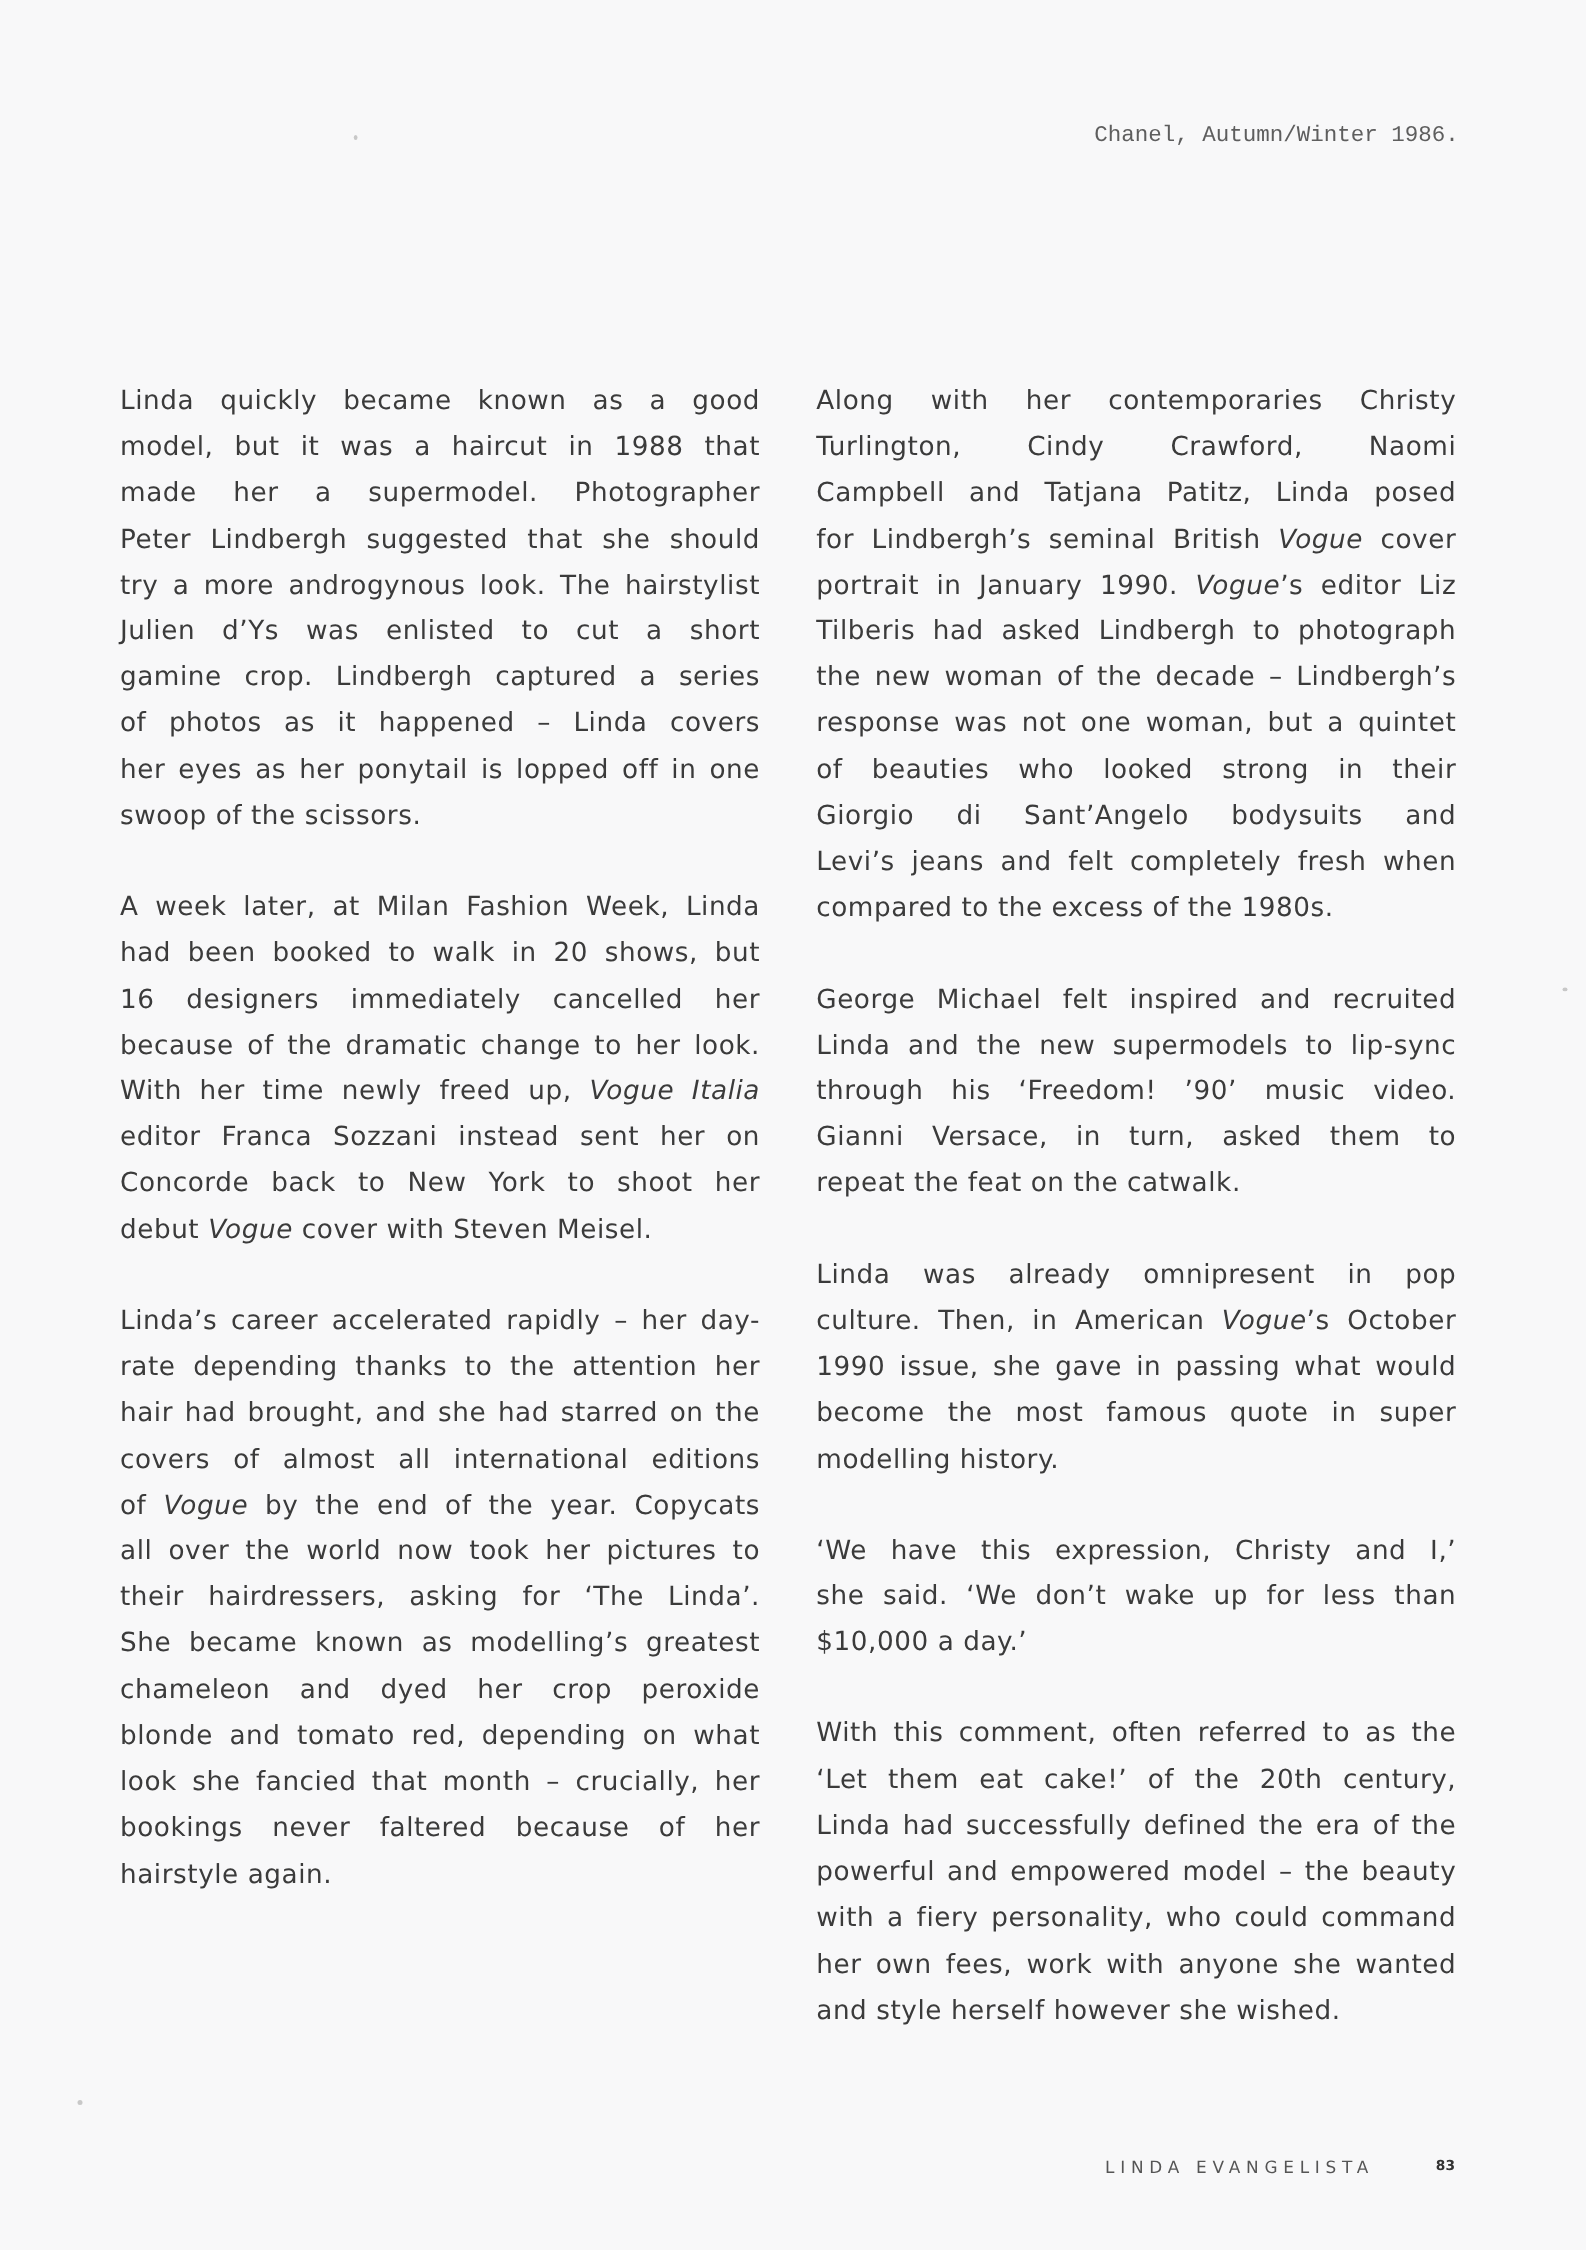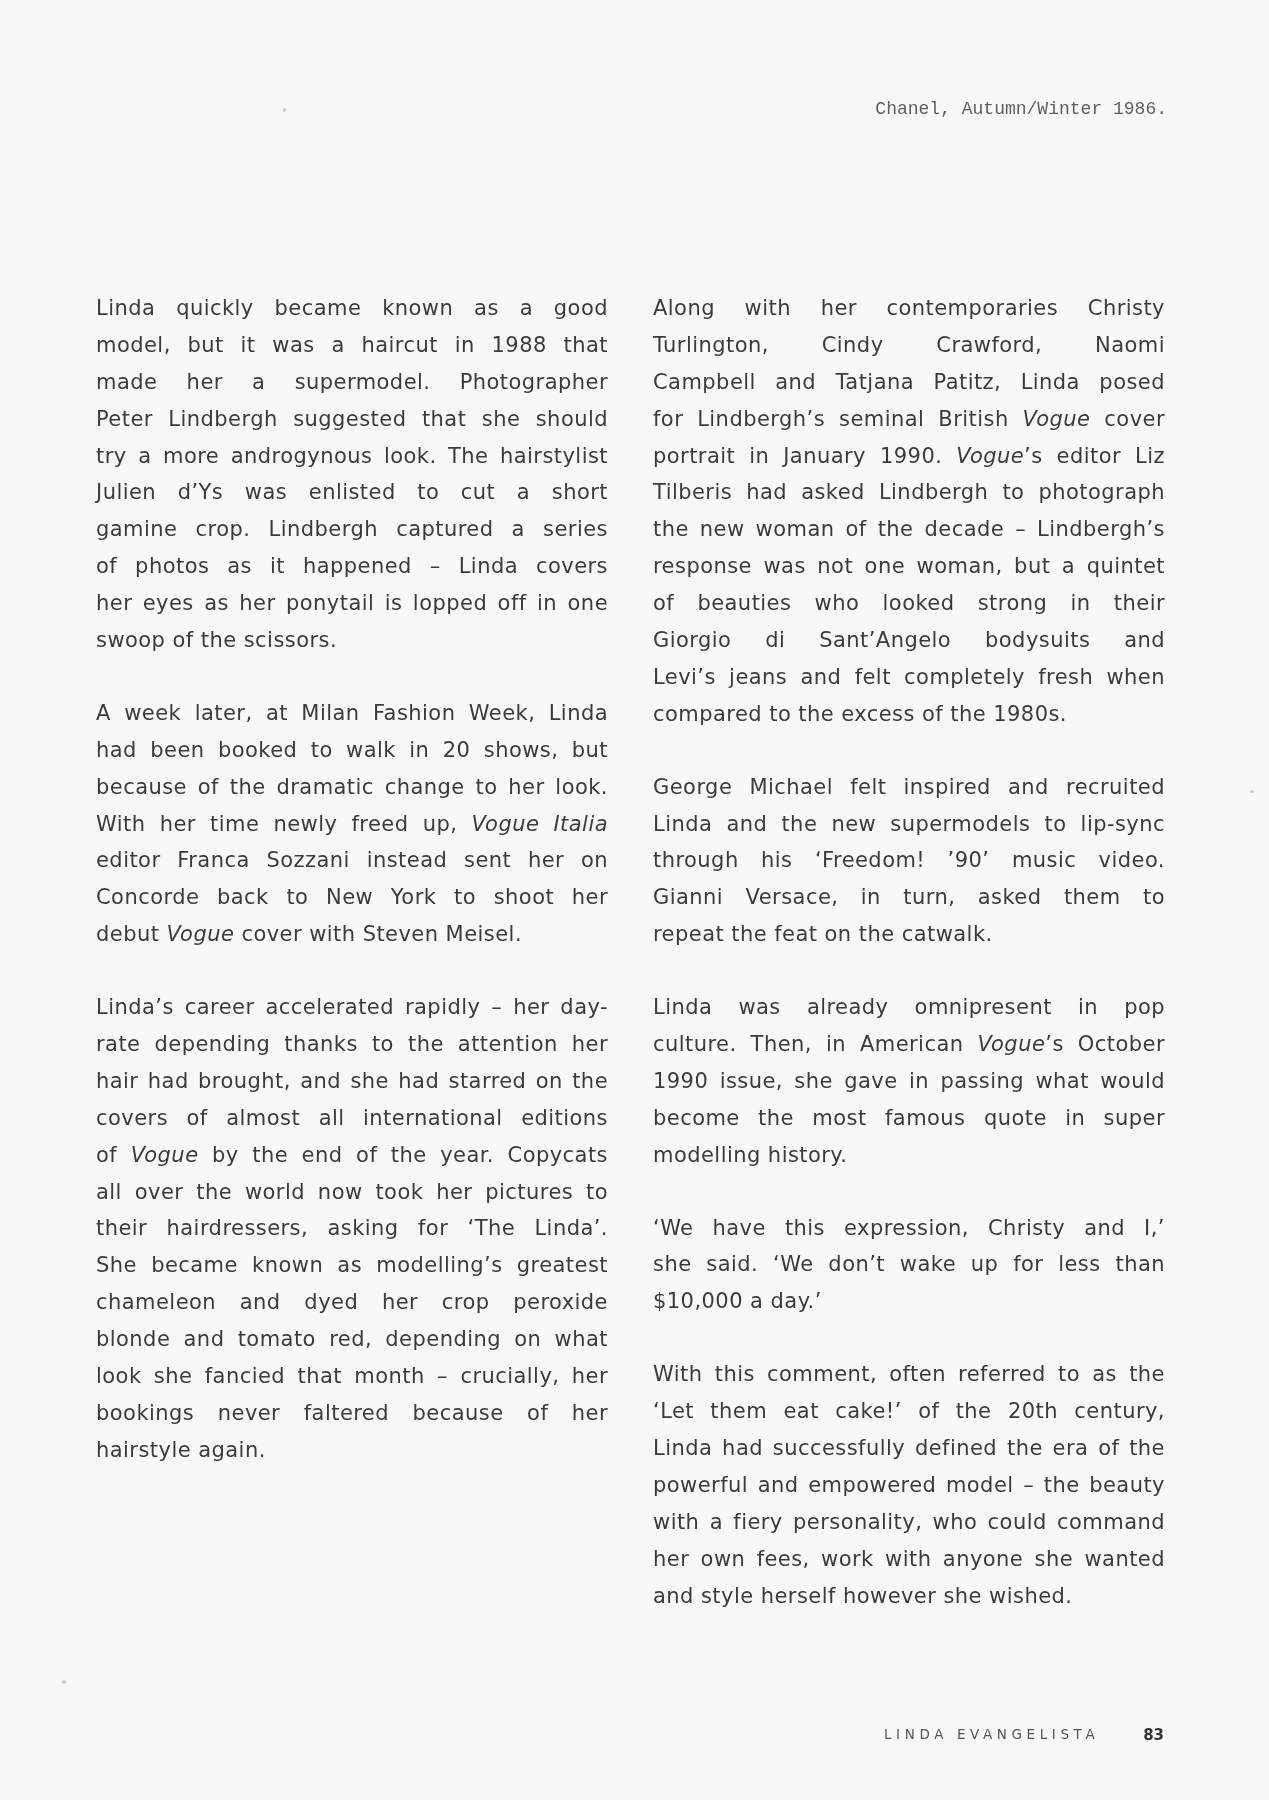--- a/index.html
+++ b/index.html
@@ -12,39 +12,39 @@
     position: absolute; right: 102px; top: 99px;
     font-family: Liberation Mono, monospace;
     font-size: 18px; color: #5e5e5e; white-space: nowrap;
   }
   .column {
     position: absolute; top: 290px; width: 512px;
     color: #3b3b3b;
   }
   .col-left { left: 96px; }
   .col-right { left: 653px; }
-  .para { margin: 0 0 36px 0; }
+  .para { margin: 12px 0 36px 0; }
   .line {
     height: 36.9px; line-height: 36.9px;
     font-size: 21px; letter-spacing: 0.45px;
     text-align: justify; text-align-last: justify;
     white-space: nowrap; overflow: visible;
   }
   .line.last { text-align-last: left; }
   .line em { font-style: italic; }
   .footer {
     position: absolute; top: 1726px; left: 884px; width: 280px; height: 20px;
     display: flex; align-items: flex-start; justify-content: space-between;
   }
   .footer-label {
     font-family: "DejaVu Sans", sans-serif; font-size: 13.5px;
     letter-spacing: 4.6px; color: #555;
   }
   .footer-page {
-    font-family: "DejaVu Sans", sans-serif; font-size: 15px;
+    font-family: "DejaVu Sans", sans-serif; font-size: 11px;
     font-weight: bold; color: #333;
   }
   .speck { position: absolute; background: #c8c8c8; border-radius: 50%; }
 </style>
 </head>
 <body>
 
 <div class="caption">Chanel, Autumn/Winter 1986.</div>
 
 <div class="column col-left">
@@ -56,20 +56,21 @@
       <div class="line"><span>try a more androgynous look. The hairstylist</span></div>
       <div class="line"><span>Julien d’Ys was enlisted to cut a short</span></div>
       <div class="line"><span>gamine crop. Lindbergh captured a series</span></div>
       <div class="line"><span>of photos as it happened – Linda covers</span></div>
       <div class="line"><span>her eyes as her ponytail is lopped off in one</span></div>
       <div class="line last"><span>swoop of the scissors.</span></div>
     </div>
     <div class="para">
       <div class="line"><span>A week later, at Milan Fashion Week, Linda</span></div>
       <div class="line"><span>had been booked to walk in 20 shows, but</span></div>
+      <div class="line"><span>16 designers immediately cancelled her</span></div>
       <div class="line"><span>because of the dramatic change to her look.</span></div>
       <div class="line"><span>With her time newly freed up, </span><em>Vogue Italia</em></div>
       <div class="line"><span>editor Franca Sozzani instead sent her on</span></div>
       <div class="line"><span>Concorde back to New York to shoot her</span></div>
       <div class="line last"><span>debut </span><em>Vogue</em><span> cover with Steven Meisel.</span></div>
     </div>
     <div class="para">
       <div class="line"><span>Linda’s career accelerated rapidly – her day-</span></div>
       <div class="line"><span>rate depending thanks to the attention her</span></div>
       <div class="line"><span>hair had brought, and she had starred on the</span></div>

